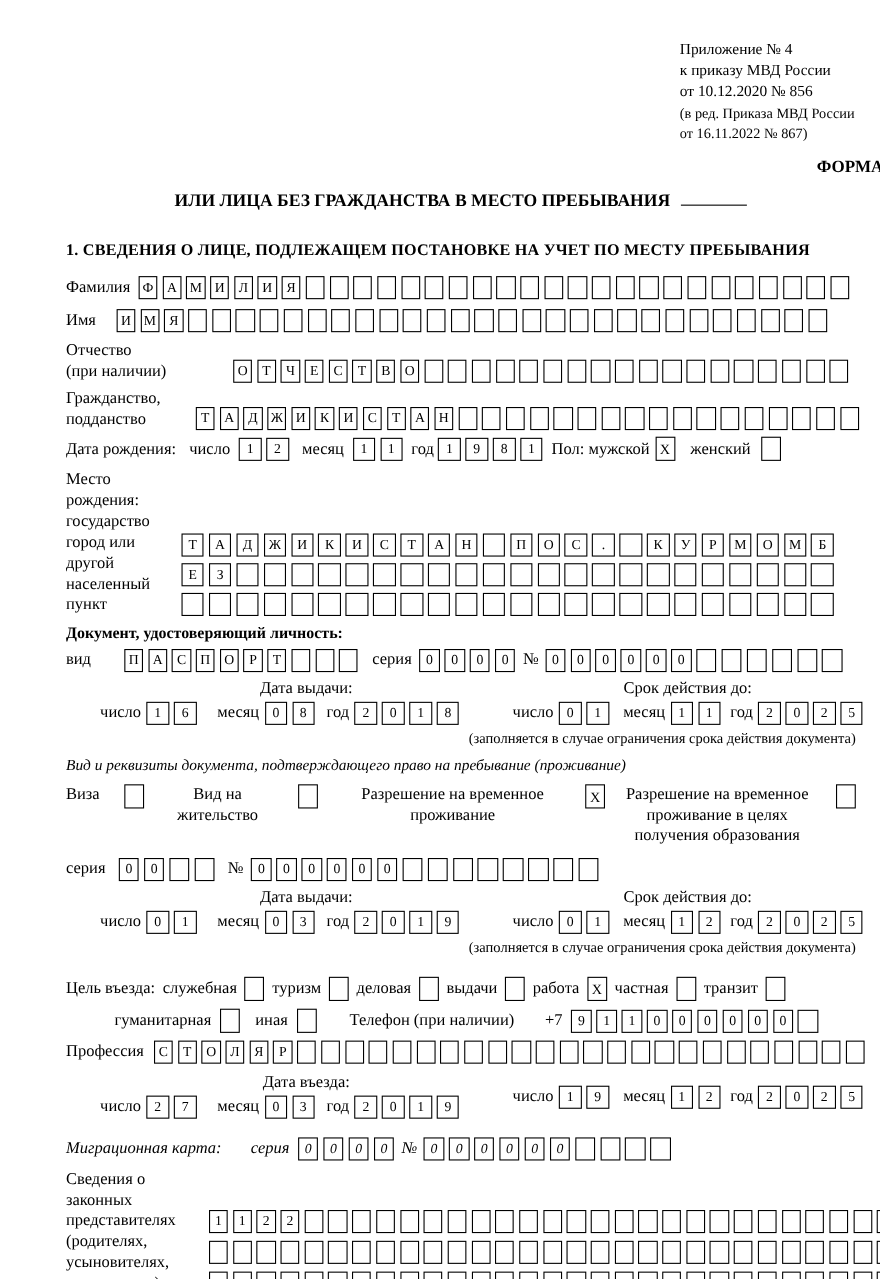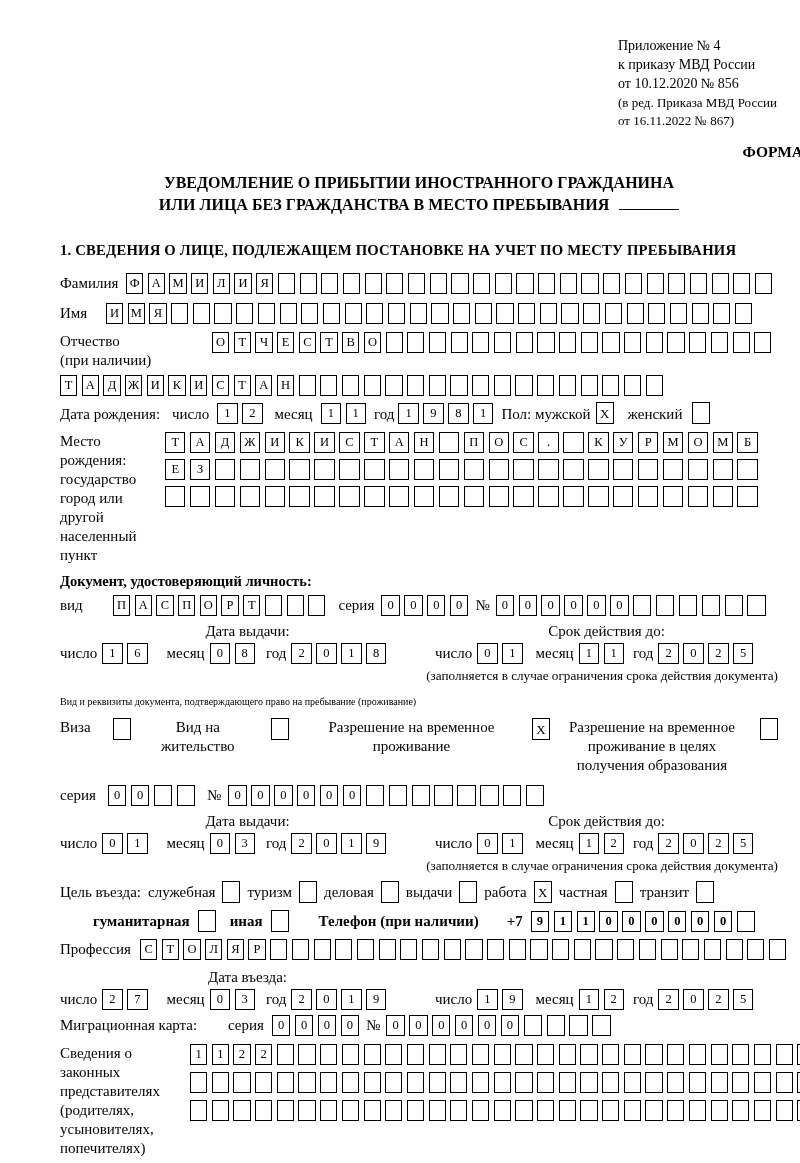--- a/index.html
+++ b/index.html
@@ -13,44 +13,44 @@
   .hdr{margin-left:558px;width:160px;}
   .hdr .h-line{font-size:14px;line-height:19px;white-space:nowrap;}
   .hdr .h-ed{font-size:13px;line-height:17px;white-space:nowrap;margin-top:1px;}
   .forma{margin-left:558px;width:185px;text-align:right;font-weight:bold;font-size:15.5px;margin-top:13px;}
   
   .title{text-align:center;font-weight:bold;font-size:16px;line-height:22px;margin-top:11px;}
   .t-underline{display:inline-block;width:60px;border-bottom:1.8px solid #000;height:13px;margin-left:10px;}
   .sec-h{font-weight:bold;font-size:14.7px;margin-top:25px;margin-bottom:13px;white-space:nowrap;letter-spacing:.2px;}
   
   .row{display:flex;align-items:center;}
-  .row.top{align-items:flex-start;}
+  .row.top{align-items:flex-end;}
   .lbl{font-size:15px;line-height:19px;white-space:pre-line;flex:0 0 auto;}
   .stack > .cells{display:flex;}
   .stack{display:flex;flex-direction:column;gap:6px;}
   
   .cells{display:inline-flex;gap:4.5px;flex-wrap:nowrap;}
   .cell{
     box-sizing:border-box;flex:0 0 auto;width:17.2px;height:21px;border:1.7px solid #000;
     display:flex;align-items:center;justify-content:center;
     font-size:12.5px;font-family:"Liberation Serif","DejaVu Serif",serif;
   }
   .cells.mid .cell{width:18.4px;}
   .cells.wide .cell{width:20.4px;}
   .cells.checkbox .cell{width:18px;height:22px;font-size:13px;}
   
-  .dates{display:flex;align-items:flex-end;}
+  .dates{display:flex;align-items:center;margin-left:31px;}
   .dates .half-l{flex:0 0 375px;}
   .dates .half-r{flex:1;}
   .dhead{text-align:center;font-size:15px;line-height:19px;}
   .dline{display:flex;align-items:center;gap:5px;margin-top:2px;}
   .dline .dl{white-space:nowrap;}
   .note-r{text-align:right;font-size:13.2px;line-height:17px;margin-top:3px;}
   .center-h{text-align:left;font-weight:bold;font-size:14.5px;margin:2px 0 4px 0;}
-  .para{font-size:10px;line-height:21px;}
+  .para{font-size:14px;line-height:21px;font-style:italic;}
   
   .opts{display:flex;align-items:flex-start;margin-top:6px;}
   .opt{display:flex;align-items:flex-start;gap:22px;}
   .opt .olbl{white-space:pre-line;text-align:center;line-height:19px;}
   .inlbl{white-space:nowrap;}
 </style>
 </head>
 <body>
 
 <div class="page">
@@ -58,21 +58,20 @@
   <div class="hdr">
     <div class="h-line">Приложение № 4</div>
     <div class="h-line">к приказу МВД России</div>
     <div class="h-line">от 10.12.2020 № 856</div>
     <div class="h-ed">(в ред. Приказа МВД России</div>
     <div class="h-ed">от 16.11.2022 № 867)</div>
   </div>
   <div class="forma">ФОРМА</div>
 
   <div class="title">
-    <div>УВЕДОМЛЕНИЕ О ПРИБЫТИИ ИНОСТРАННОГО ГРАЖДАНИНА</div>
     <div><span>ИЛИ ЛИЦА БЕЗ ГРАЖДАНСТВА В МЕСТО ПРЕБЫВАНИЯ</span><span class="t-underline"></span></div>
   </div>
 
   <div class="sec-h">1. СВЕДЕНИЯ О ЛИЦЕ, ПОДЛЕЖАЩЕМ ПОСТАНОВКЕ НА УЧЕТ ПО МЕСТУ ПРЕБЫВАНИЯ</div>
 
   <div class="row" style="margin-bottom:8.5px;">
     <span class="lbl" style="width:66px;">Фамилия</span>
     <span class="cells">
         <span class="cell">Ф</span>
         <span class="cell">А</span>
@@ -170,20 +169,22 @@
         <span class="cell"></span>
         <span class="cell"></span>
         <span class="cell"></span>
         <span class="cell"></span>
         <span class="cell"></span>
         <span class="cell"></span>
       </span>
   </div>
 
   <div class="row top" style="margin-bottom:6px;">
+    <span class="lbl" style="width:118px;">Гражданство,
+подданство</span>
     <span class="cells">
         <span class="cell">Т</span>
         <span class="cell">А</span>
         <span class="cell">Д</span>
         <span class="cell">Ж</span>
         <span class="cell">И</span>
         <span class="cell">К</span>
         <span class="cell">И</span>
         <span class="cell">С</span>
         <span class="cell">Т</span>
@@ -513,21 +514,21 @@
             <span class="cell">2</span>
             <span class="cell">0</span>
             <span class="cell">2</span>
             <span class="cell">5</span>
           </span>
       </div>
     </div>
   </div>
   <div class="note-r">(заполняется в случае ограничения срока действия документа)</div>
 
-  <div class="row" style="margin-top:7px;margin-bottom:7px;gap:7px;">
+  <div class="row" style="margin-top:19px;margin-bottom:7px;gap:7px;">
     <span class="inlbl">Цель въезда:</span>
     <span class="inlbl">служебная</span>
     <span class="cells checkbox">
         <span class="cell"></span>
       </span>
     <span class="inlbl">туризм</span>
     <span class="cells checkbox">
         <span class="cell"></span>
       </span>
     <span class="inlbl">деловая</span>
@@ -545,21 +546,21 @@
     <span class="inlbl">частная</span>
     <span class="cells checkbox">
         <span class="cell"></span>
       </span>
     <span class="inlbl">транзит</span>
     <span class="cells checkbox">
         <span class="cell"></span>
       </span>
   </div>
 
-  <div class="row" style="margin-left:33px;margin-bottom:7px;gap:8px;font-weight:bold;">
+  <div class="row" style="margin-left:44px;margin-bottom:7px;gap:8px;">
     <span class="inlbl">гуманитарная</span>
     <span class="cells checkbox">
         <span class="cell"></span>
       </span>
     <span class="inlbl" style="margin-left:6px;">иная</span>
     <span class="cells checkbox">
         <span class="cell"></span>
       </span>
     <span class="inlbl" style="margin-left:22px;">Телефон (при наличии)</span>
     <span class="inlbl" style="margin-left:20px;">+7</span>
@@ -652,21 +653,21 @@
         <span class="cells wide">
             <span class="cell">2</span>
             <span class="cell">0</span>
             <span class="cell">2</span>
             <span class="cell">5</span>
           </span>
       </div>
     </div>
   </div>
 
-  <div class="row" style="margin-top:5px;margin-bottom:8px;">
+  <div class="row" style="margin-top:17px;margin-bottom:8px;font-style:italic;">
     <span class="lbl" style="width:168px;">Миграционная карта:</span>
     <span class="inlbl" style="margin-right:8px;">серия</span>
     <span class="cells mid">
         <span class="cell">0</span>
         <span class="cell">0</span>
         <span class="cell">0</span>
         <span class="cell">0</span>
       </span>
     <span class="inlbl" style="margin:0 6px 0 7px;">№</span>
     <span class="cells mid">

